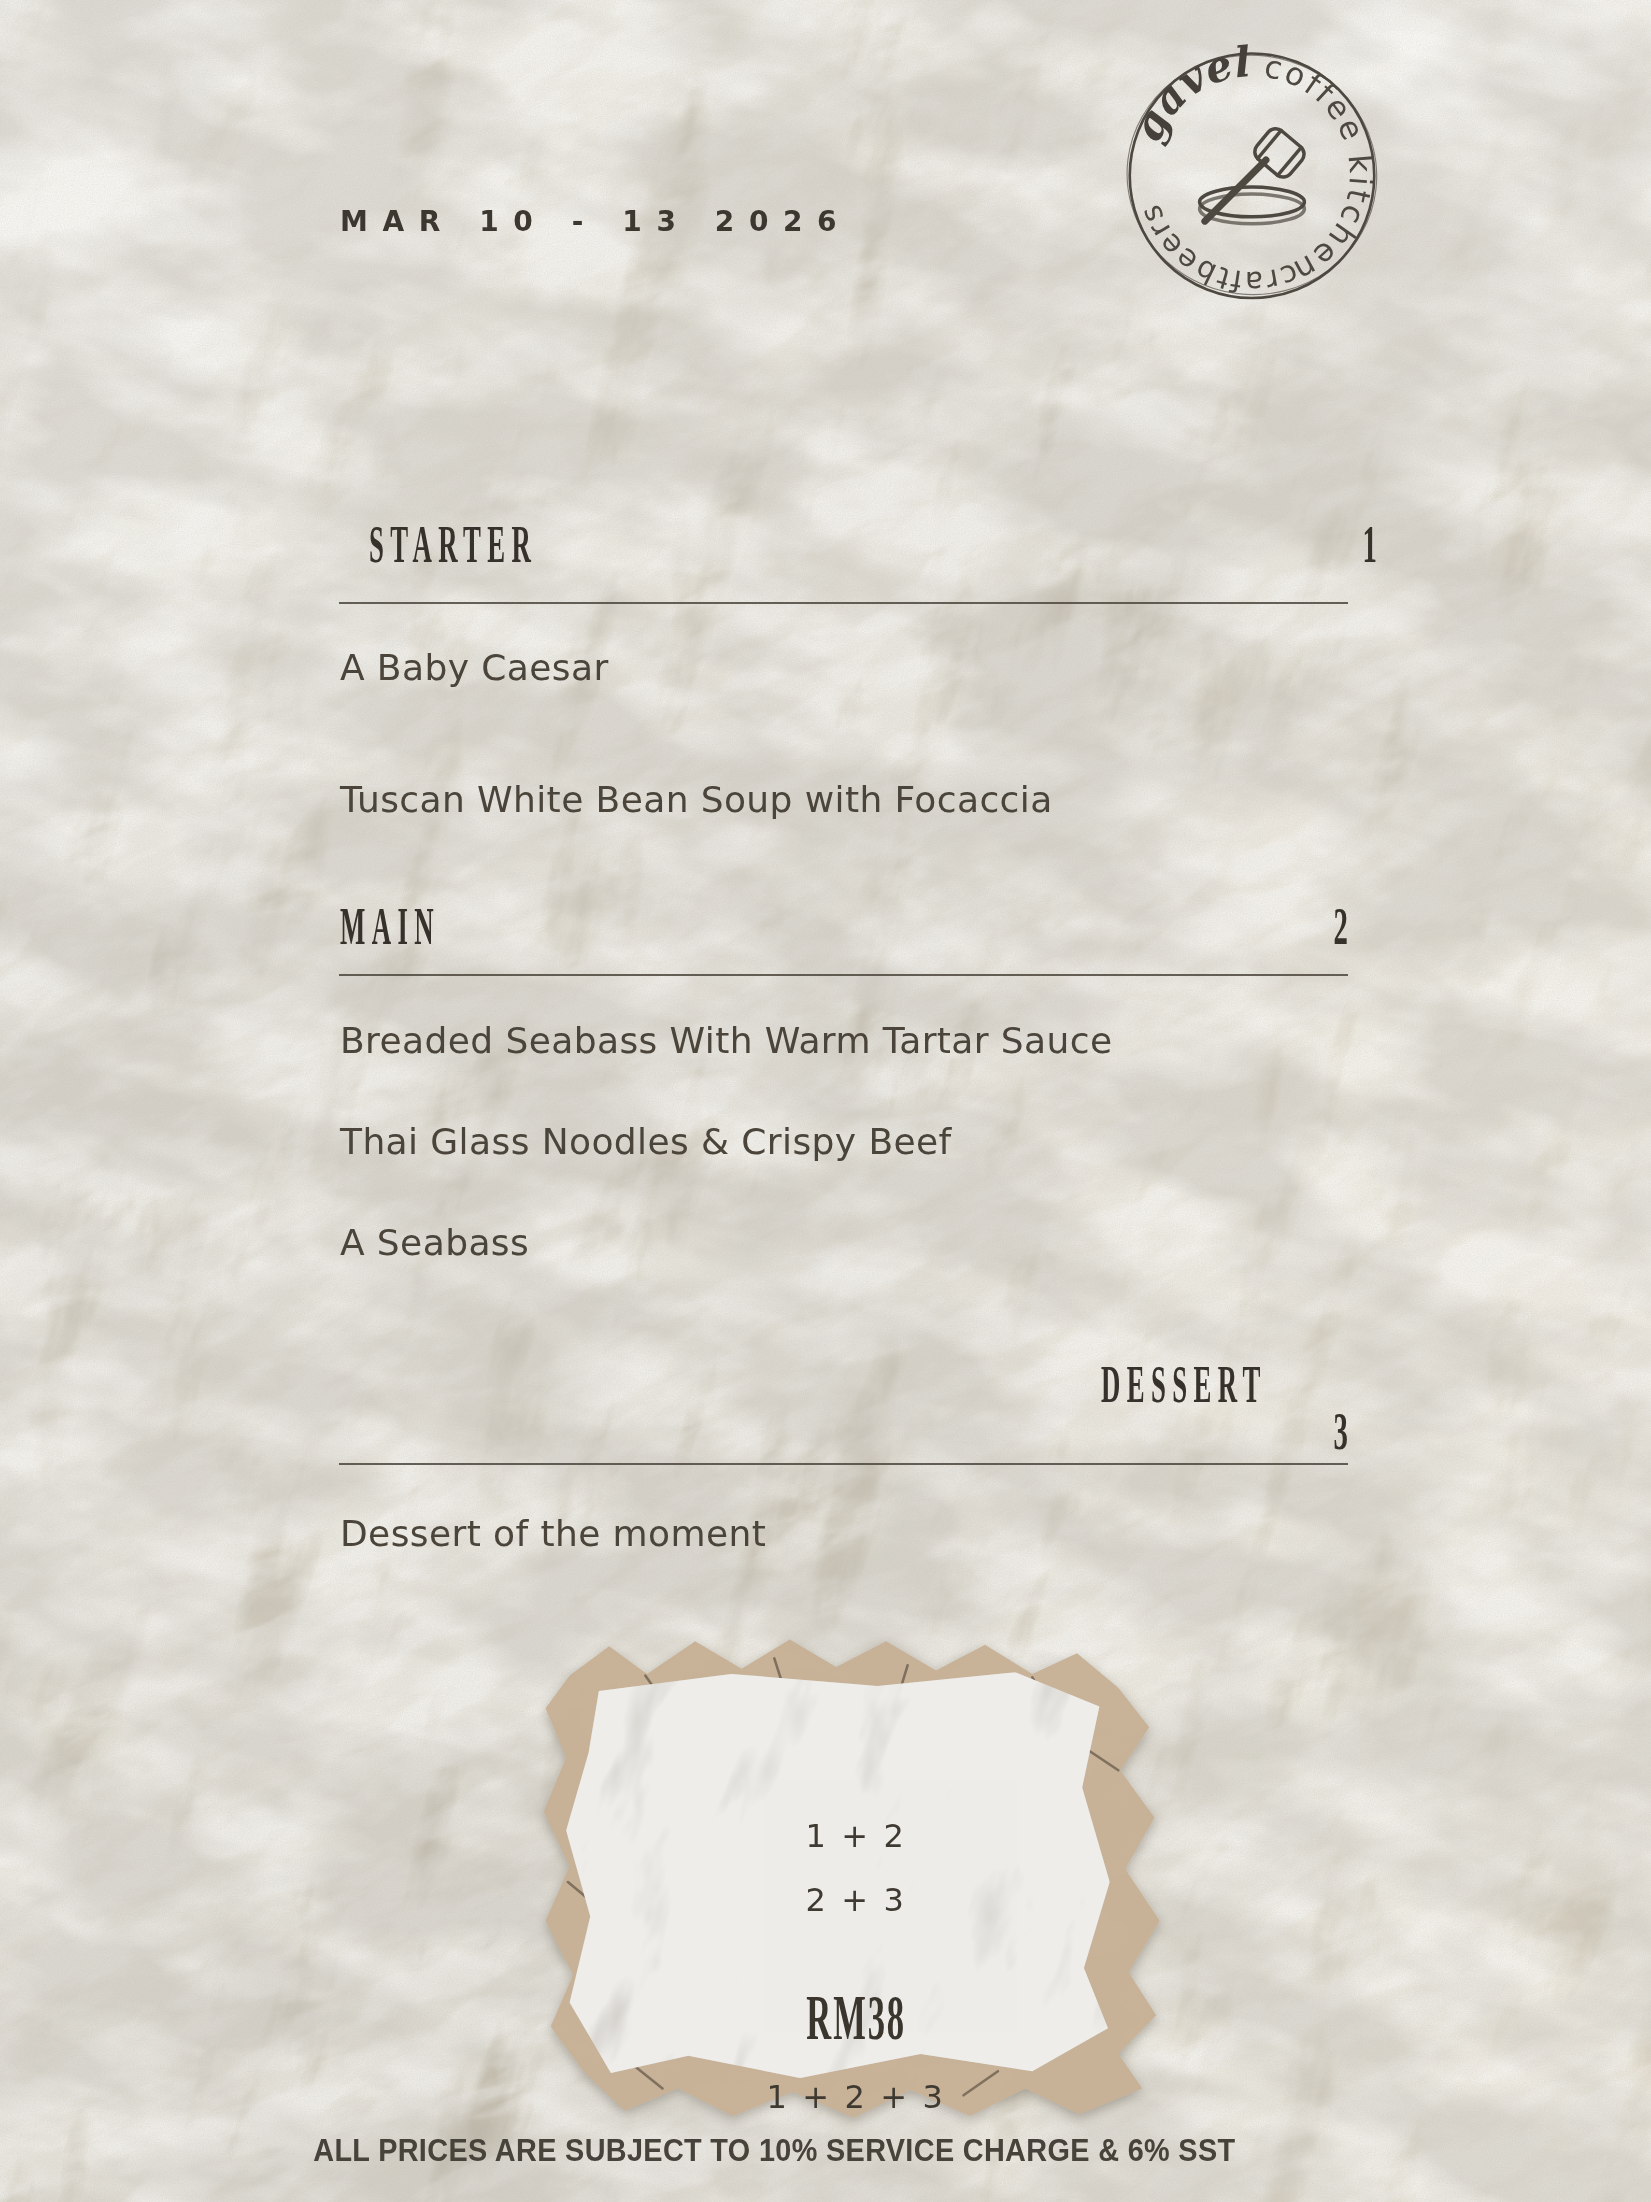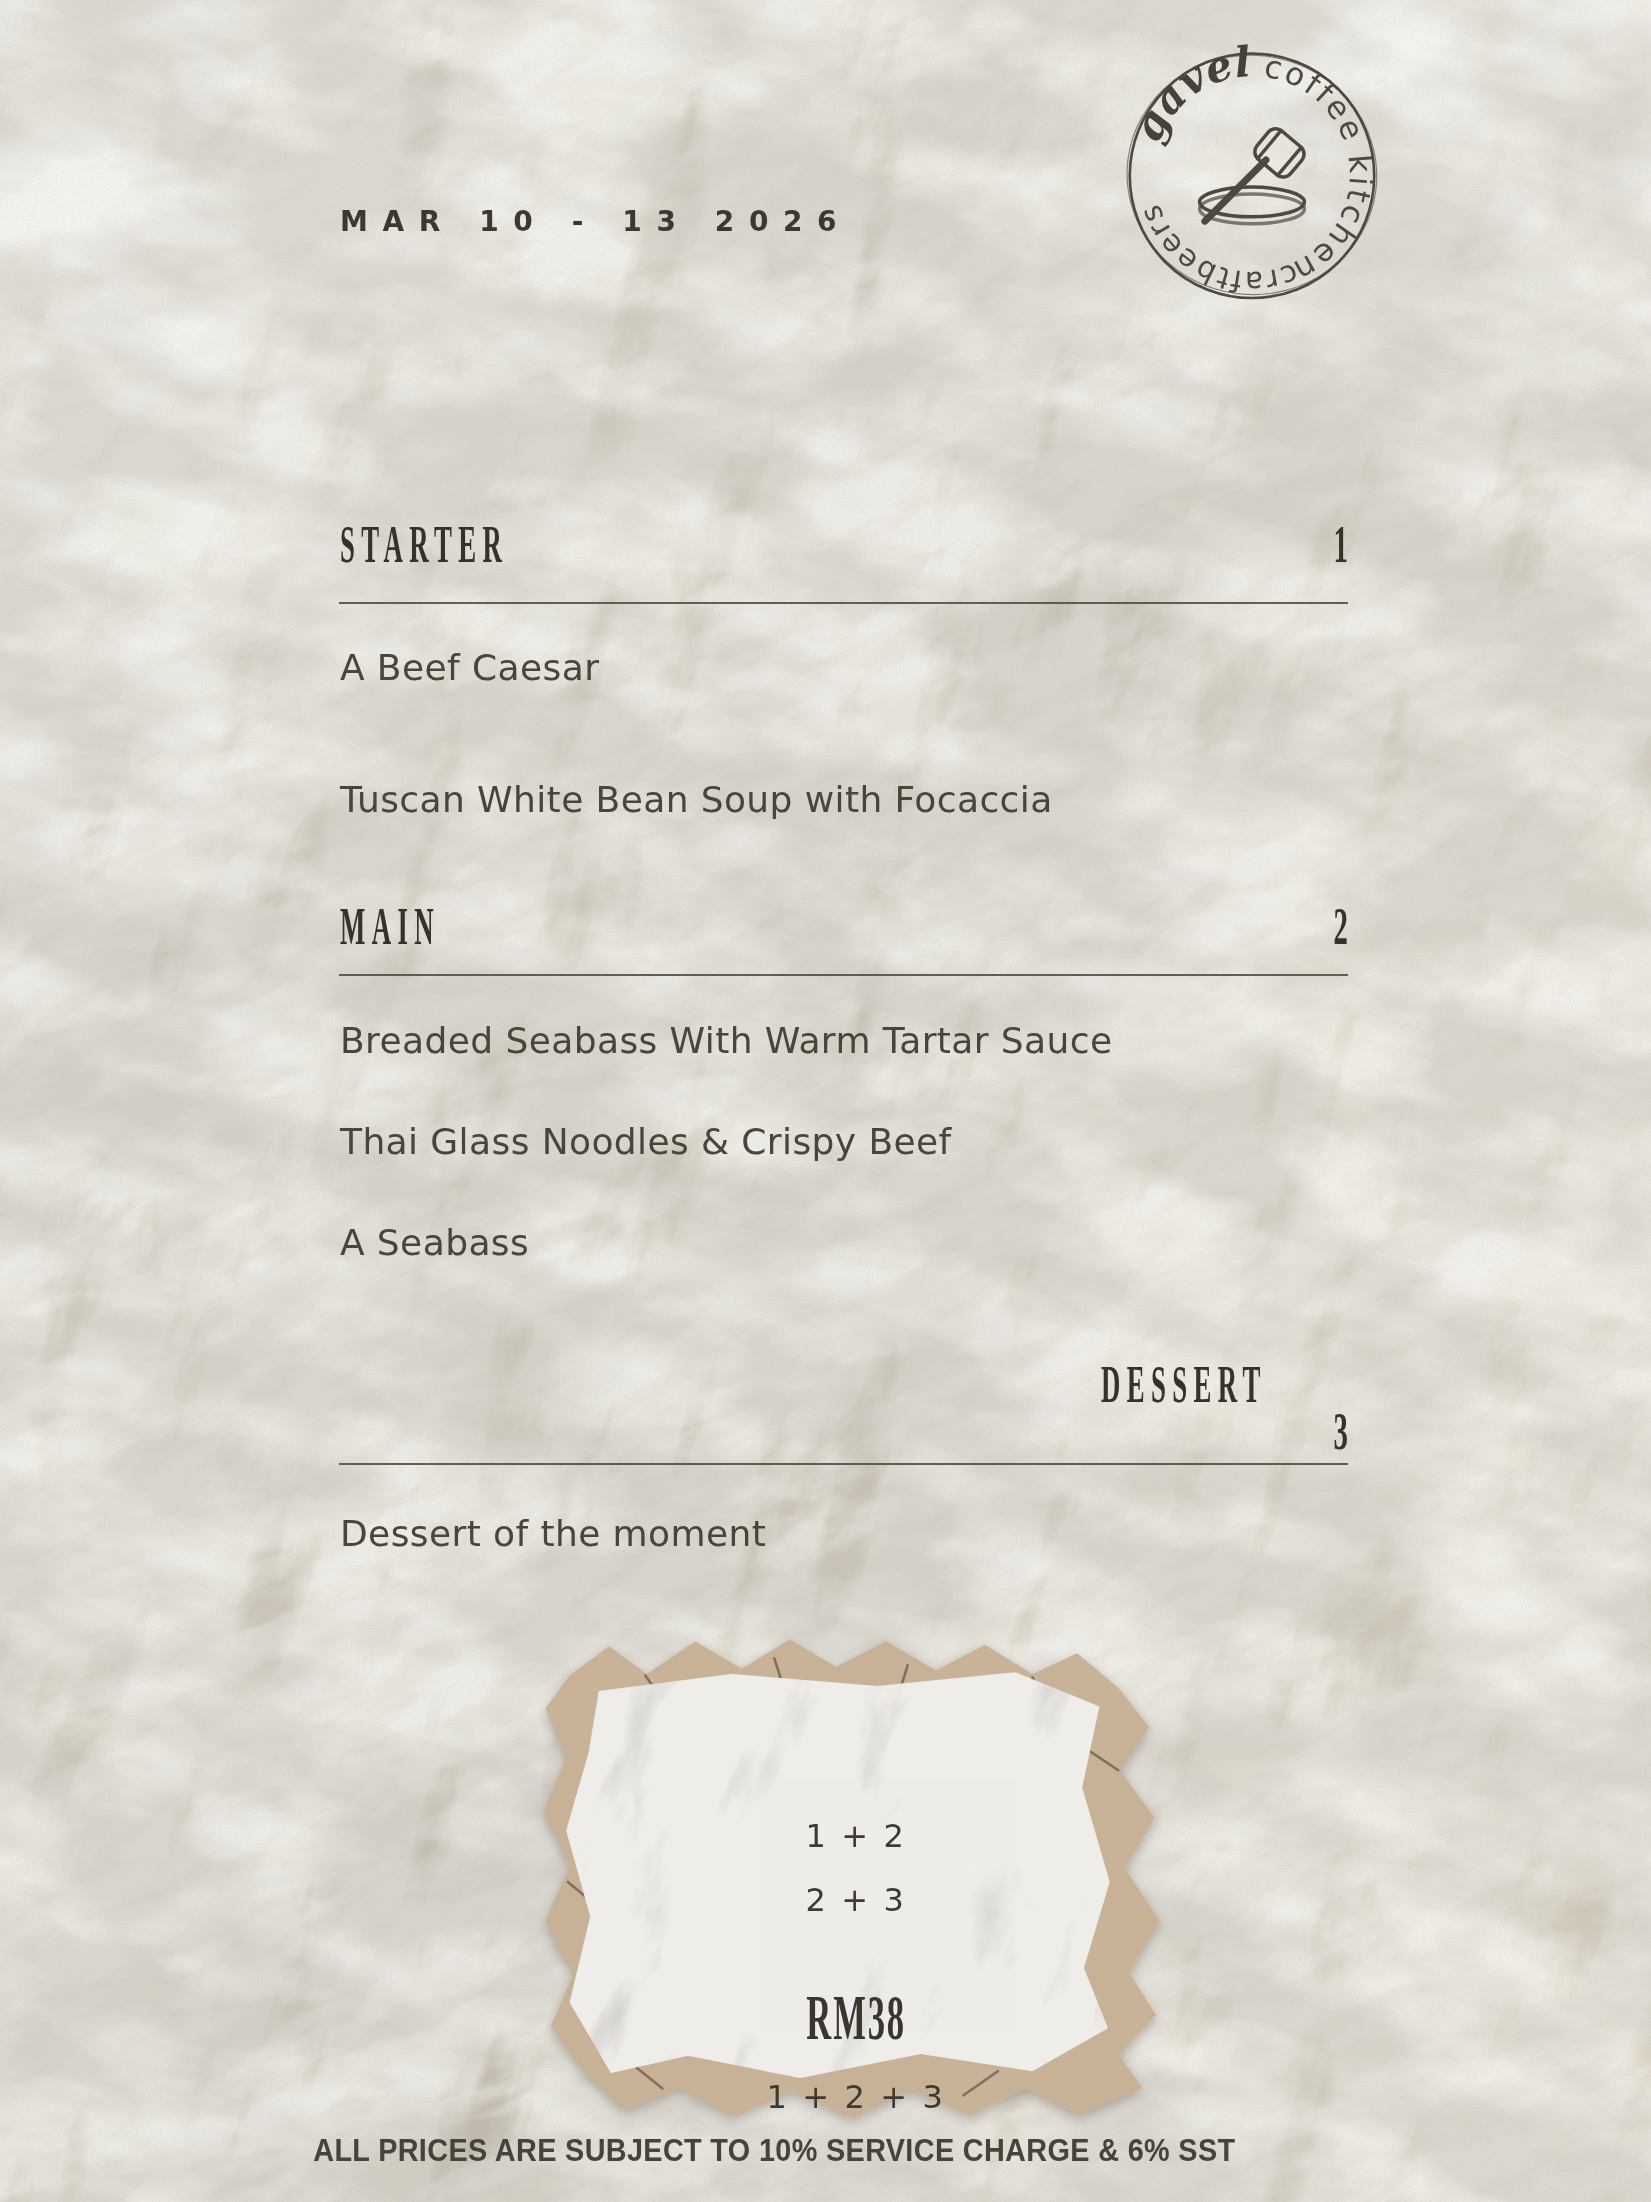--- a/index.html
+++ b/index.html
@@ -132,26 +132,26 @@
       <g transform="rotate(40 30 -42)">
         <rect x="6" y="-64" width="50" height="42" rx="11"></rect>
         <line x1="16" y1="-64" x2="16" y2="-22"></line>
         <line x1="46" y1="-64" x2="46" y2="-22"></line>
       </g>
     </g>
   </svg>
 
   <div class="date-line">MAR 10 - 13 2026</div>
 
-  <div class="section-head disp" style="top:520px;">
+  <div class="section-head disp" style="top:520px;margin-left:29px;">
     <span class="name stretch">STARTER</span>
     <span class="num stretch">1</span>
   </div>
   <div class="rule" style="top:602px;"></div>
-  <div class="menu-item" style="top:647px;">A Beef Caesar</div>
+  <div class="menu-item" style="top:647px;">A Baby Caesar</div>
   <div class="menu-item" style="top:779px;">Tuscan White Bean Soup with Focaccia</div>
 
   <div class="section-head disp" style="top:902px;">
     <span class="name stretch">MAIN</span>
     <span class="num stretch">2</span>
   </div>
   <div class="rule" style="top:974px;"></div>
   <div class="menu-item" style="top:1020px;">Breaded Seabass With Warm Tartar Sauce</div>
   <div class="menu-item" style="top:1121px;">Thai Glass Noodles &amp; Crispy Beef</div>
   <div class="menu-item" style="top:1222px;">A Seabass</div>

